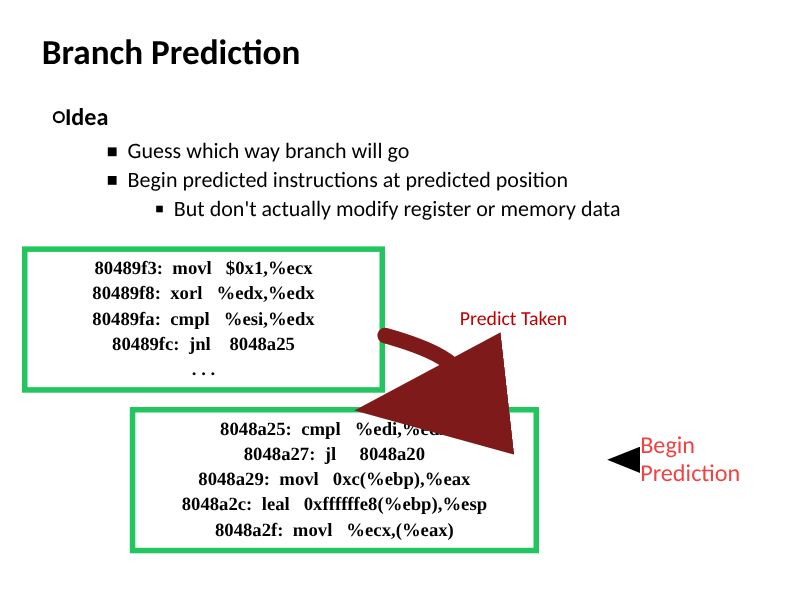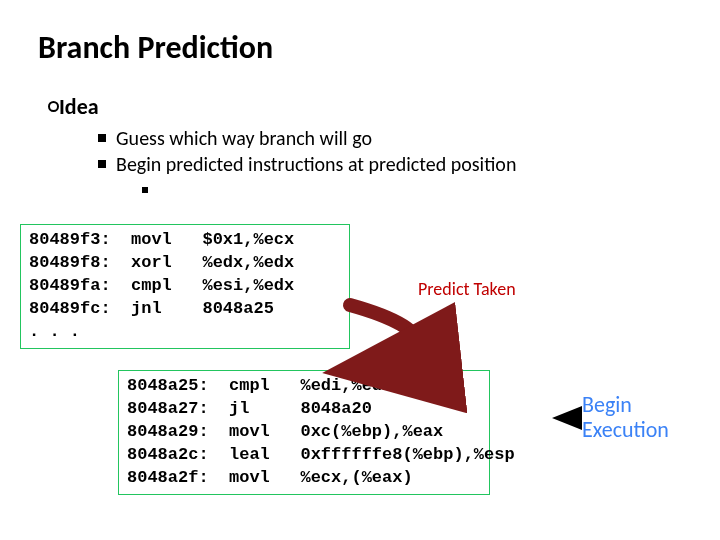--- a/index.html
+++ b/index.html
@@ -51,28 +51,29 @@
     gap: 10px;
     margin-left: 44px;
   }
   .small-square {
     width: 6px; height: 6px;
     background: #000;
     flex-shrink: 0;
     margin-top: 9px;
   }
   .code-box {
-    border: 1px solid #22c55e;
+    border: 5px solid #22c55e;
     background: #fff;
-    font-family: Liberation Mono, monospace;
+    font-family: Liberation Serif, serif;
     font-size: 17px;
     font-weight: 700;
     line-height: 1.35;
     padding: 4px 8px;
     white-space: pre;
+    text-align: center;
   }
   .box1 {
     position: absolute;
     left: 20px;
     top: 224px;
     width: 330px;
   }
   .box2 {
     position: absolute;
     left: 118px;
@@ -85,21 +86,21 @@
     top: 278px;
     font-size: 18px;
     color: #c00000;
     font-family: Calibri, Arial, sans-serif;
   }
   .begin-label {
     position: absolute;
     left: 582px;
     top: 392px;
     font-size: 22px;
-    color: #3b82f6;
+    color: #ef4444;
     font-family: Calibri, Arial, sans-serif;
     line-height: 1.15;
   }
   .arrow-svg {
     position: absolute;
     left: 0; top: 0;
     width: 720px; height: 540px;
     pointer-events: none;
   }
 </style>
@@ -117,38 +118,39 @@
   <div class="sub-item">
     <span class="square-bullet"></span>
     <span class="sub-text">Guess which way branch will go</span>
   </div>
   <div class="sub-item">
     <span class="square-bullet"></span>
     <span class="sub-text">Begin predicted instructions at predicted position</span>
   </div>
   <div class="subsub">
     <span class="small-square"></span>
+    <span class="sub-text">But don't actually modify register or memory data</span>
   </div>
 </div>
 
 <div class="code-box box1">80489f3:  movl   $0x1,%ecx
 80489f8:  xorl   %edx,%edx
 80489fa:  cmpl   %esi,%edx
 80489fc:  jnl    8048a25
 . . .</div>
 <div class="code-box box2">8048a25:  cmpl   %edi,%edx
 8048a27:  jl     8048a20
 8048a29:  movl   0xc(%ebp),%eax
 8048a2c:  leal   0xffffffe8(%ebp),%esp
 8048a2f:  movl   %ecx,(%eax)</div>
 
 <div class="predict-label">Predict Taken</div>
 <div class="begin-label">
   <div>Begin</div>
-  <div>Execution</div>
+  <div>Prediction</div>
 </div>
 
 <svg class="arrow-svg">
   <defs>
     <marker id="arrhead" markerWidth="10" markerHeight="8" refX="8" refY="4" orient="auto">
       <polygon points="0,0 10,4 0,8" fill="#7f1a1a"></polygon>
     </marker>
   </defs>
   <path d="M 350 305 C 440 330, 440 360, 350 370" stroke="#7f1a1a" stroke-width="14" fill="none" stroke-linecap="round" marker-end="url(#arrhead)"></path>
   <path d="M 578 418 L 558 418" stroke="#000" stroke-width="3" fill="none" marker-end="url(#arrhead2)"></path>

